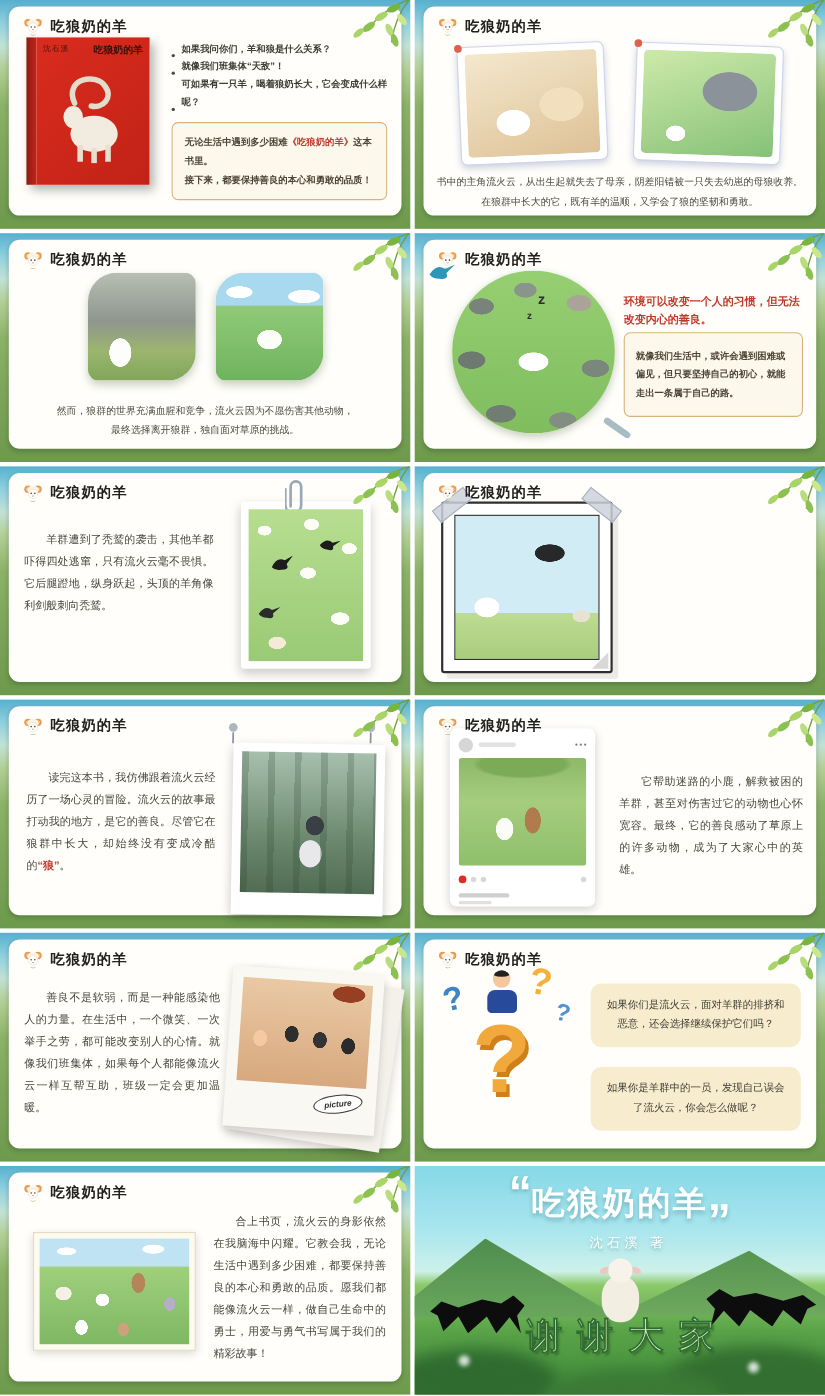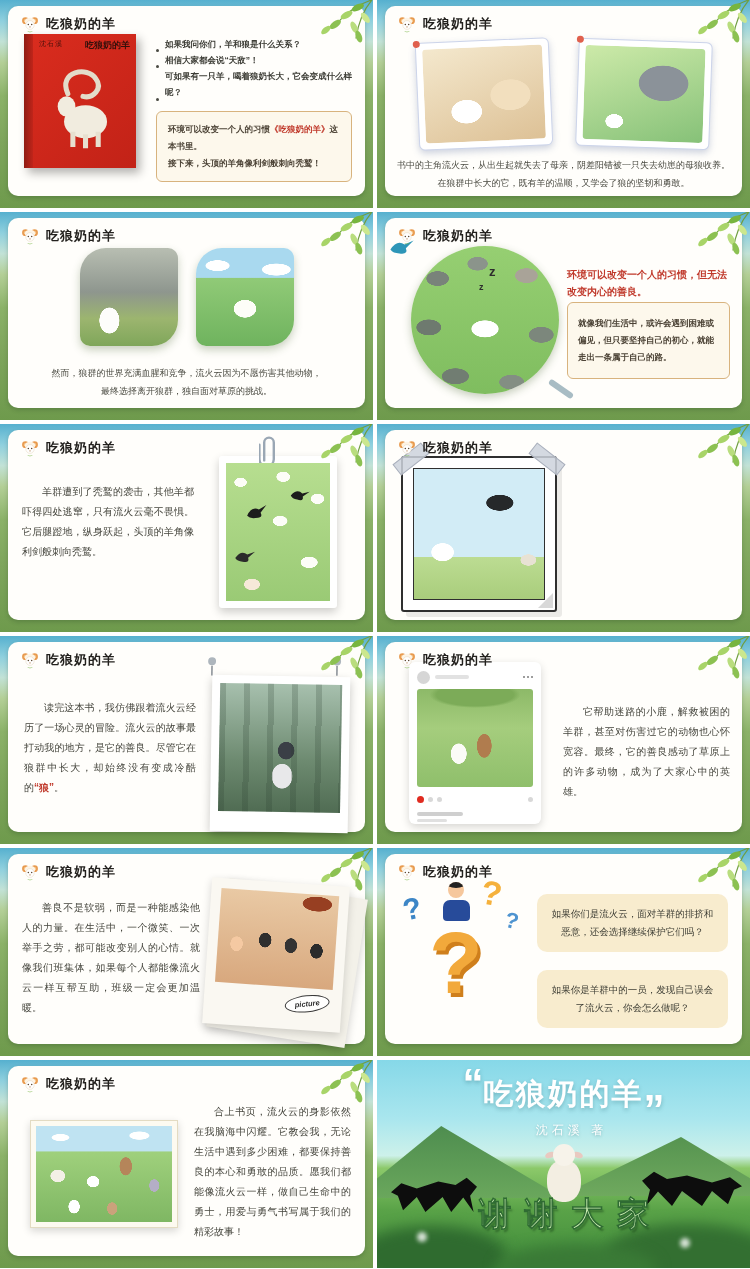--- a/index.html
+++ b/index.html
@@ -275,29 +275,29 @@
             </svg>
         </div>
       </div>
       <div class="t1-col">
         <div class="t1-li">
             <span class="t1-dot"></span>
             <span>如果我问你们，羊和狼是什么关系？</span>
           </div>
         <div class="t1-li">
             <span class="t1-dot"></span>
-            <span>相信大家都会说“天敌”！</span>
+            <span>就像我们班集体“天敌”！</span>
           </div>
         <div class="t1-li">
             <span class="t1-dot"></span>
             <span>可如果有一只羊，喝着狼奶长大，它会变成什么样呢？</span>
           </div>
         <div class="nbox t1-nbox">
-          <span>环境可以改变一个人的习惯</span><span class="red">《吃狼奶的羊》</span><span>这本书里。</span><br>
-          <span>接下来，头顶的羊角像利剑般刺向秃鹫！</span>
+          <span>无论生活中遇到多少困难</span><span class="red">《吃狼奶的羊》</span><span>这本书里。</span><br>
+          <span>接下来，都要保持善良的本心和勇敢的品质！</span>
         </div>
       </div>
     </div>
     <svg class="leaves">
         <use href="#sym-leaves"></use>
       </svg>
   </div>
 
   <div class="tile">
     <div class="card">

